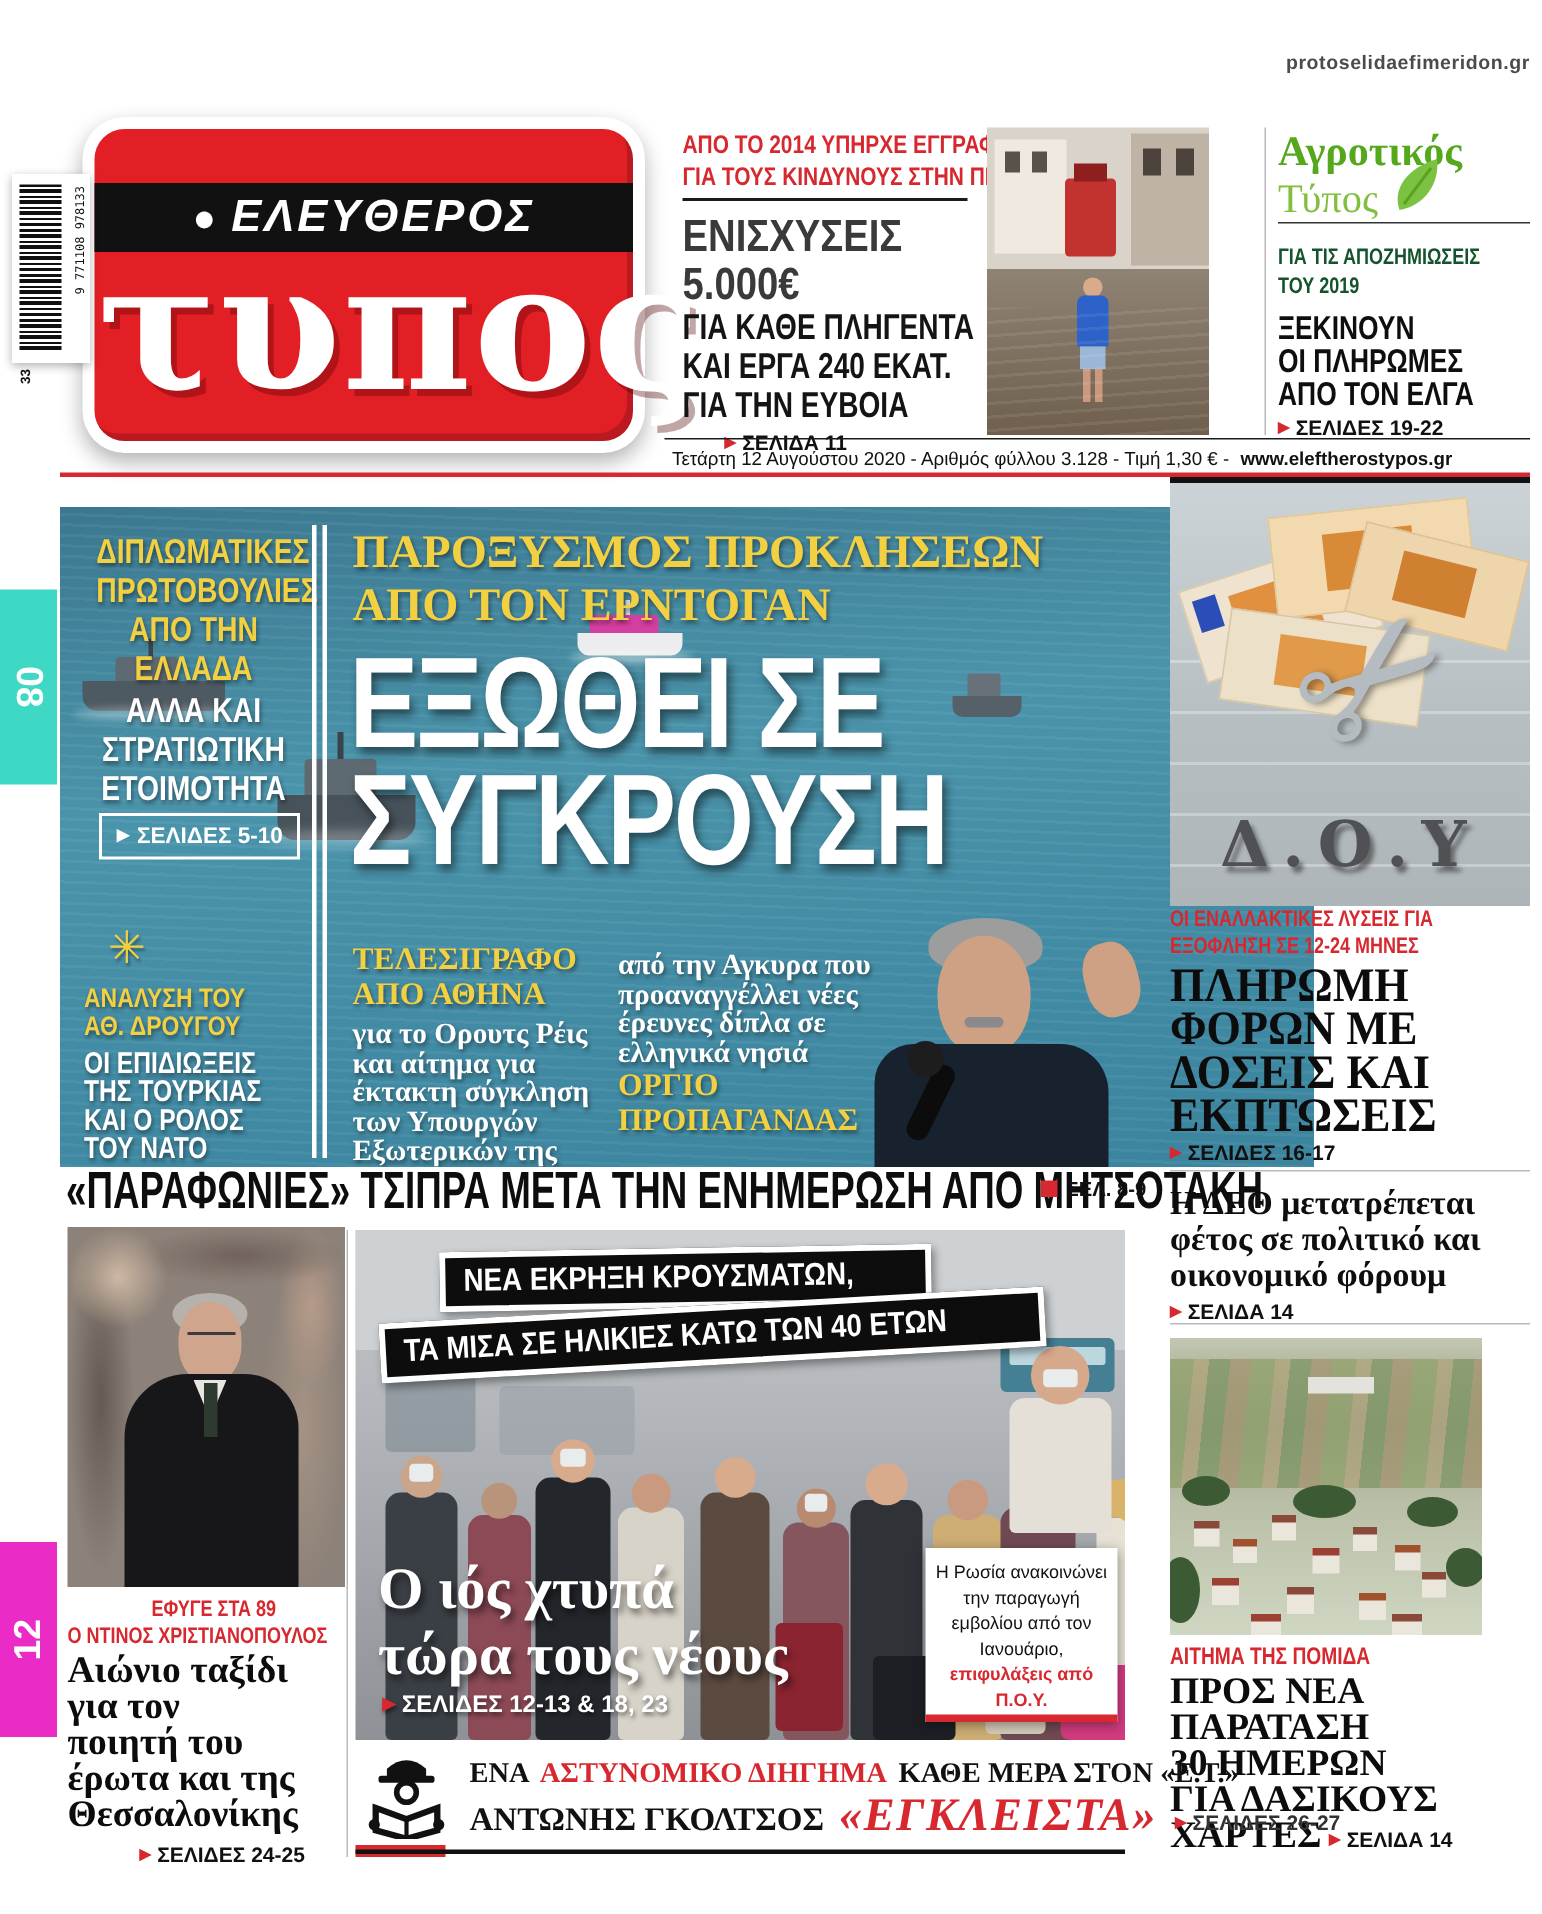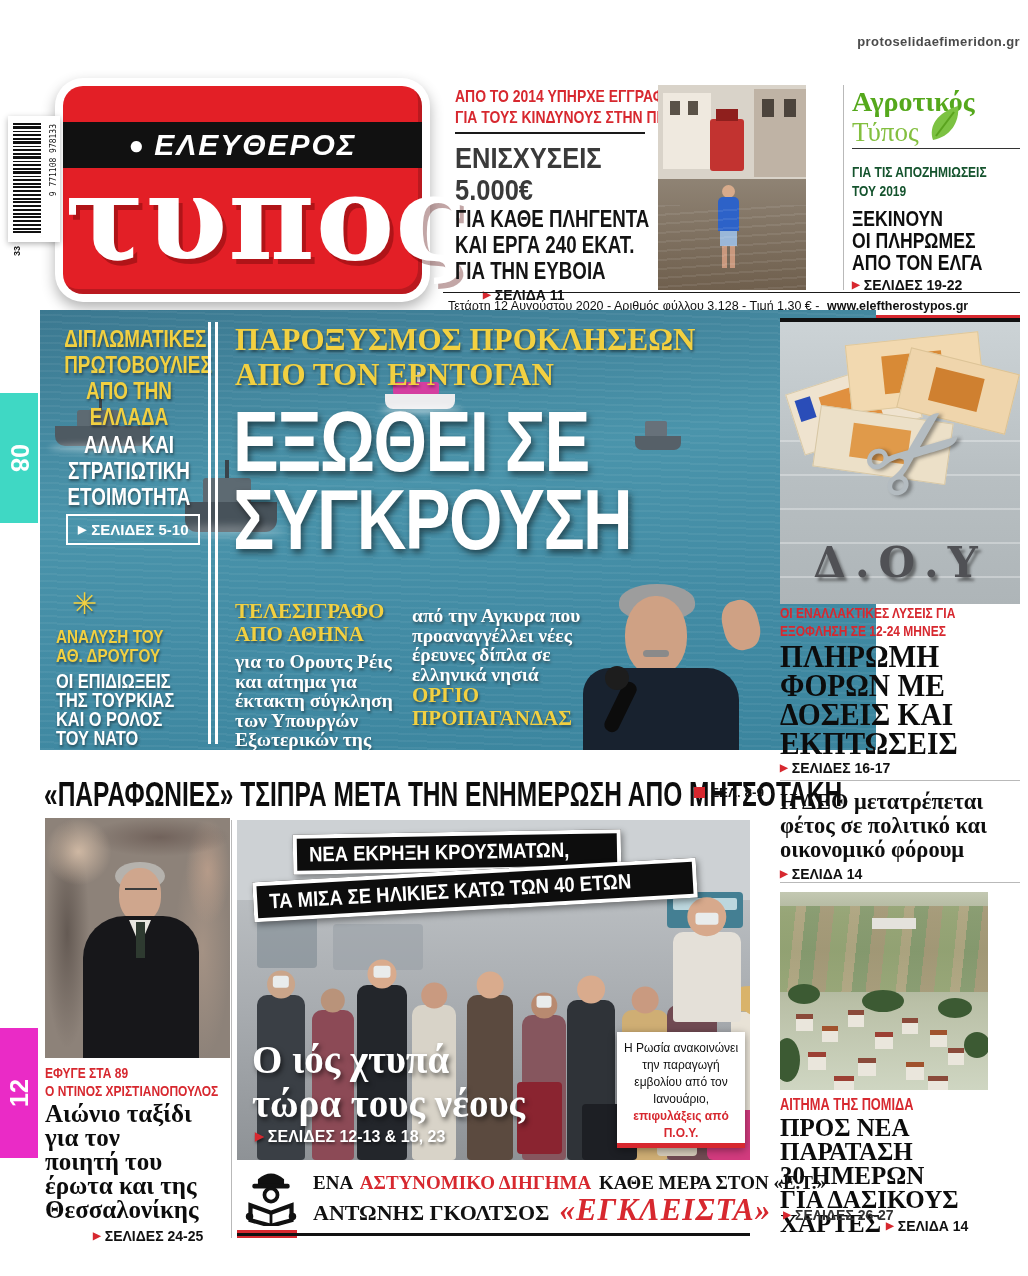--- a/index.html
+++ b/index.html
@@ -119,21 +119,21 @@
     <div class="ab ref" style="left:852px;top:277px;"><span class="ar">▶</span><span>ΣΕΛΙΔΕΣ 19-22</span></div>
   </div>
 
   <div class="ab rule" style="left:443px;top:292px;width:577px;height:1px;"></div>
   <div class="ab nw" style="left:448px;top:299px;font-size:12.5px;color:#111;text-align:center;">
     <span>Τετάρτη 12 Αυγούστου 2020 - Αριθμός φύλλου 3.128 - Τιμή 1,30 € -</span>
     <span class="b" style="margin-left:4px;">www.eleftherostypos.gr</span>
   </div>
   <div class="ab" style="left:40px;top:315px;width:980px;height:3px;background:var(--red);"></div>
 
-  <div class="photo lead" style="left:40px;top:310px;width:836px;height:440px;">
+  <div class="photo lead" style="left:40px;top:338px;width:836px;height:440px;">
     <div class="ab sea-tex"></div>
 
     <div class="ab" style="left:15px;top:88px;width:95px;height:55px;">
       <div class="ab" style="left:44px;top:0;width:3px;height:16px;background:#3a444c;"></div>
       <div class="ab" style="left:22px;top:12px;width:42px;height:18px;background:#5d6a72;border-radius:3px;"></div>
       <div class="ab" style="left:0;top:28px;width:95px;height:20px;background:#4e5a62;border-radius:0 0 10px 10px;"></div>
       <div class="ab" style="left:-6px;top:46px;width:108px;height:8px;background:rgba(255,255,255,.35);border-radius:50%;filter:blur(3px);"></div>
     </div>
     <div class="ab" style="left:145px;top:150px;width:92px;height:86px;">
       <div class="ab" style="left:40px;top:0;width:4px;height:22px;background:#39434b;"></div>
@@ -292,21 +292,21 @@
   <div class="ab b nw" style="left:711px;top:785px;font-size:13.5px;color:#111;">ΣΕΛ. 8-9</div>
 
   <div class="photo" style="left:45px;top:818px;width:185px;height:240px;background:#8d8279;background-image:radial-gradient(closest-side at 18% 14%,rgba(214,190,168,.9),transparent),radial-gradient(closest-side at 62% 8%,rgba(110,95,88,.9),transparent),radial-gradient(closest-side at 88% 22%,rgba(190,160,140,.8),transparent),radial-gradient(closest-side at 12% 48%,rgba(90,80,74,.8),transparent),radial-gradient(closest-side at 85% 55%,rgba(170,150,135,.8),transparent);">
     <div class="ab" style="left:70px;top:44px;width:50px;height:28px;background:#b5b2ad;border-radius:50%;"></div>
     <div class="ab" style="left:74px;top:50px;width:42px;height:54px;background:#cfa68d;border-radius:46%;"></div>
     <div class="ab" style="left:80px;top:70px;width:32px;height:5px;border-top:2px solid #3c3c3c;"></div>
     <div class="ab" style="left:38px;top:98px;width:116px;height:142px;background:#17171a;border-radius:42px 36px 0 0;"></div>
     <div class="ab" style="left:84px;top:102px;width:22px;height:26px;background:#e8e6e0;clip-path:polygon(0 0,100% 0,50% 100%);"></div>
     <div class="ab" style="left:91px;top:104px;width:9px;height:36px;background:#2e3a30;"></div>
   </div>
-  <div class="ab kick" style="left:45px;top:1064px;font-size:15px;line-height:18px;">
+  <div class="ab kick" style="left:45px;top:1064px;font-size:15px;line-height:18px;text-align:center;">
     <span class="cx" style="--sx:.8">ΕΦΥΓΕ ΣΤΑ 89</span><br>
     <span class="cx" style="--sx:.8">Ο ΝΤΙΝΟΣ ΧΡΙΣΤΙΑΝΟΠΟΥΛΟΣ</span>
   </div>
   <div class="ab ser b" style="left:45px;top:1102px;font-size:25px;line-height:24px;color:#0c0c0c;">
     <span>Αιώνιο ταξίδι</span><br>
     <span>για τον</span><br>
     <span>ποιητή του</span><br>
     <span>έρωτα και της</span><br>
     <span>Θεσσαλονίκης</span>
   </div>

